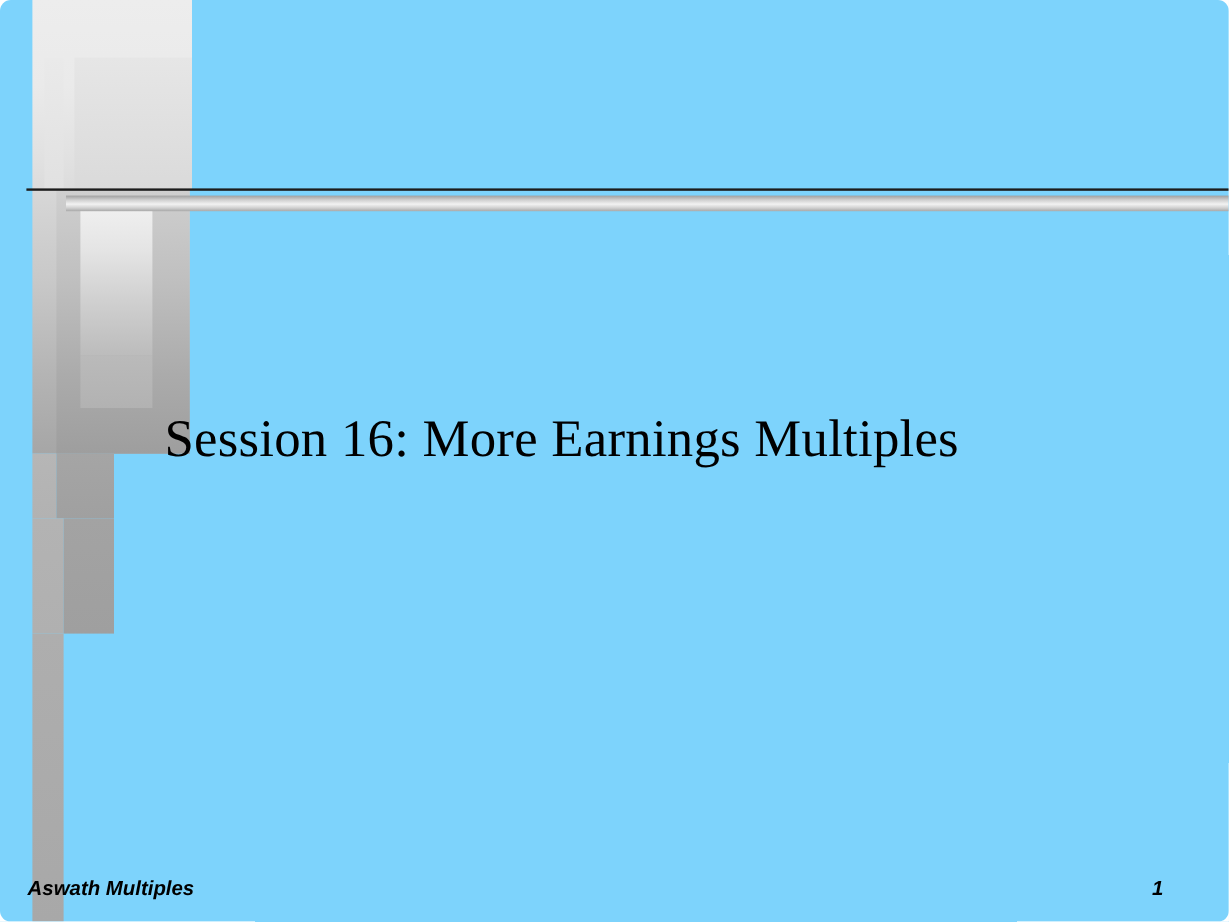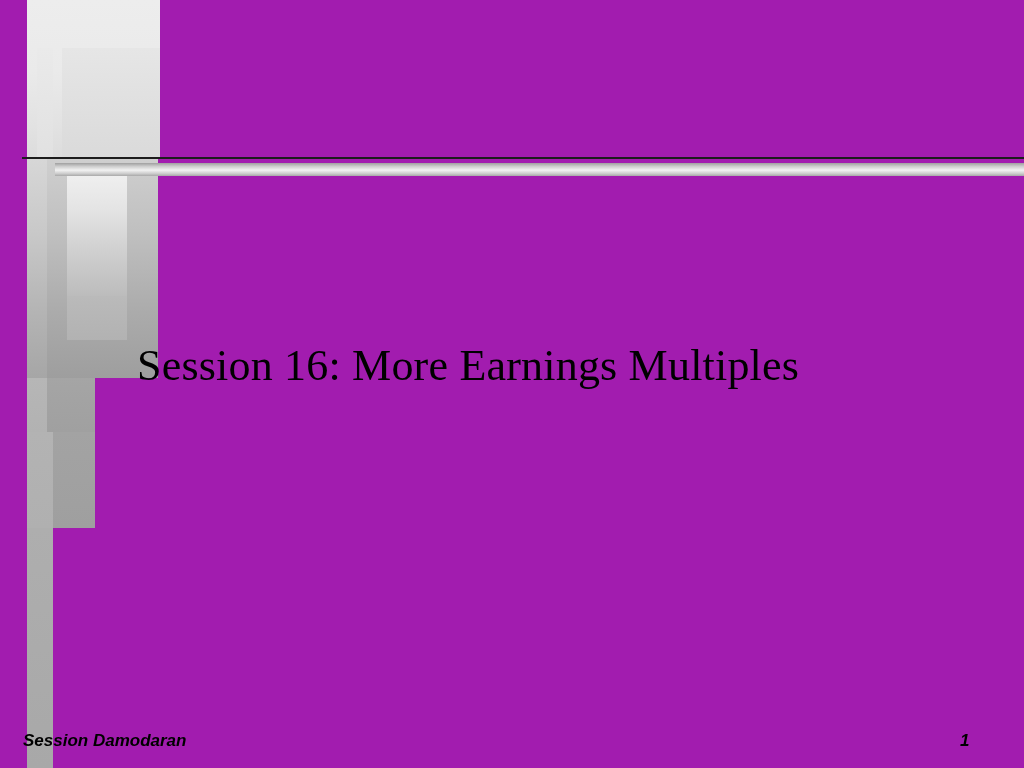--- a/index.html
+++ b/index.html
@@ -11,22 +11,23 @@
     width: 1024px;
     height: 768px;
     overflow: hidden;
     font-family: "Liberation Serif", serif;
   }
 
   #slide {
     position: relative;
     width: 1024px;
     height: 768px;
-    background: #a21caf;
+    background: #7dd3fc;
     overflow: hidden;
+    border-radius: 9px;
   }
 
   
 
   .deco {
     position: absolute;
     pointer-events: none;
   }
 
   
@@ -204,17 +205,17 @@
   <div class="deco" id="deco-step2"></div>
   <div class="deco" id="deco-step3-left"></div>
   <div class="deco" id="deco-step3"></div>
   <div class="deco" id="deco-tail"></div>
 
   <div class="deco" id="deco-rule"></div>
   <div class="deco" id="deco-bar"></div>
 
   <div id="title">Session 16: More Earnings Multiples</div>
 
-  <div id="footer-name">Session Damodaran</div>
+  <div id="footer-name">Aswath Multiples</div>
 
   <div id="footer-page">1</div>
 
 </div>
 
 </body></html>

